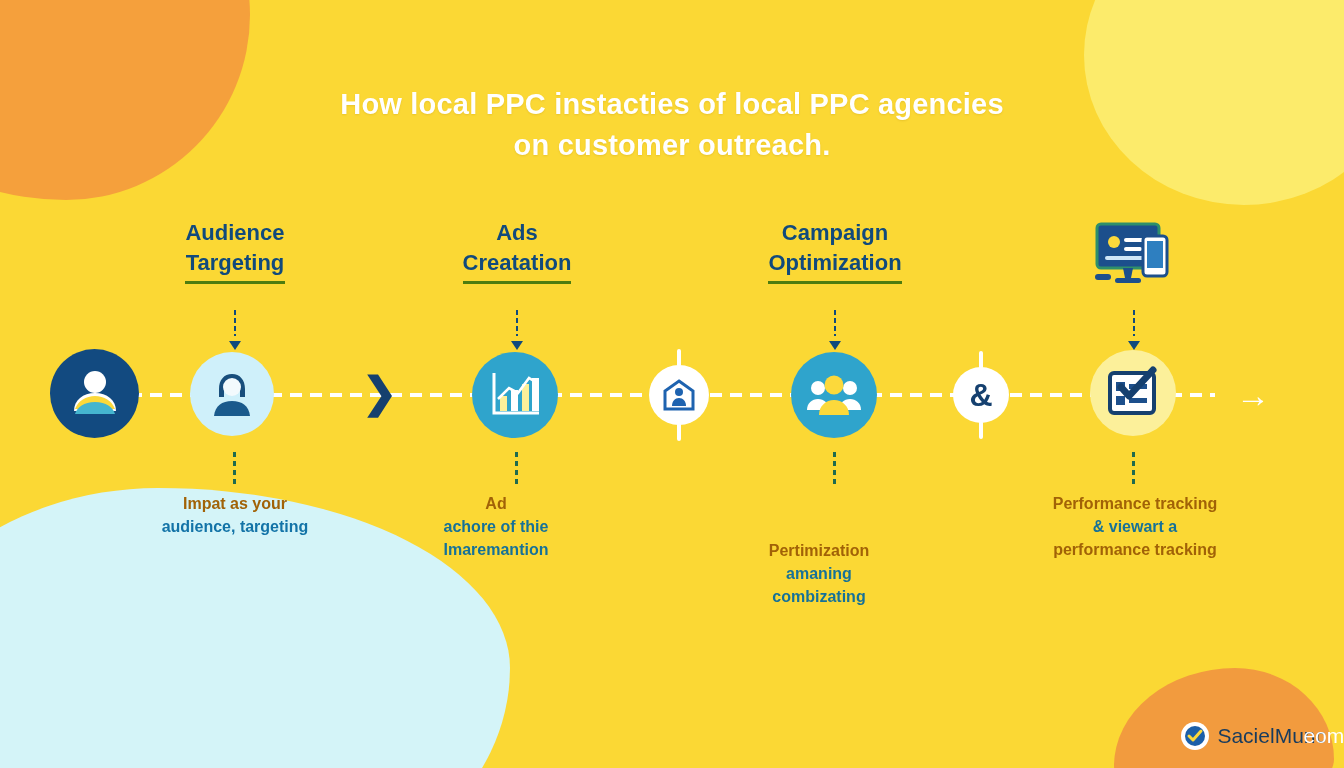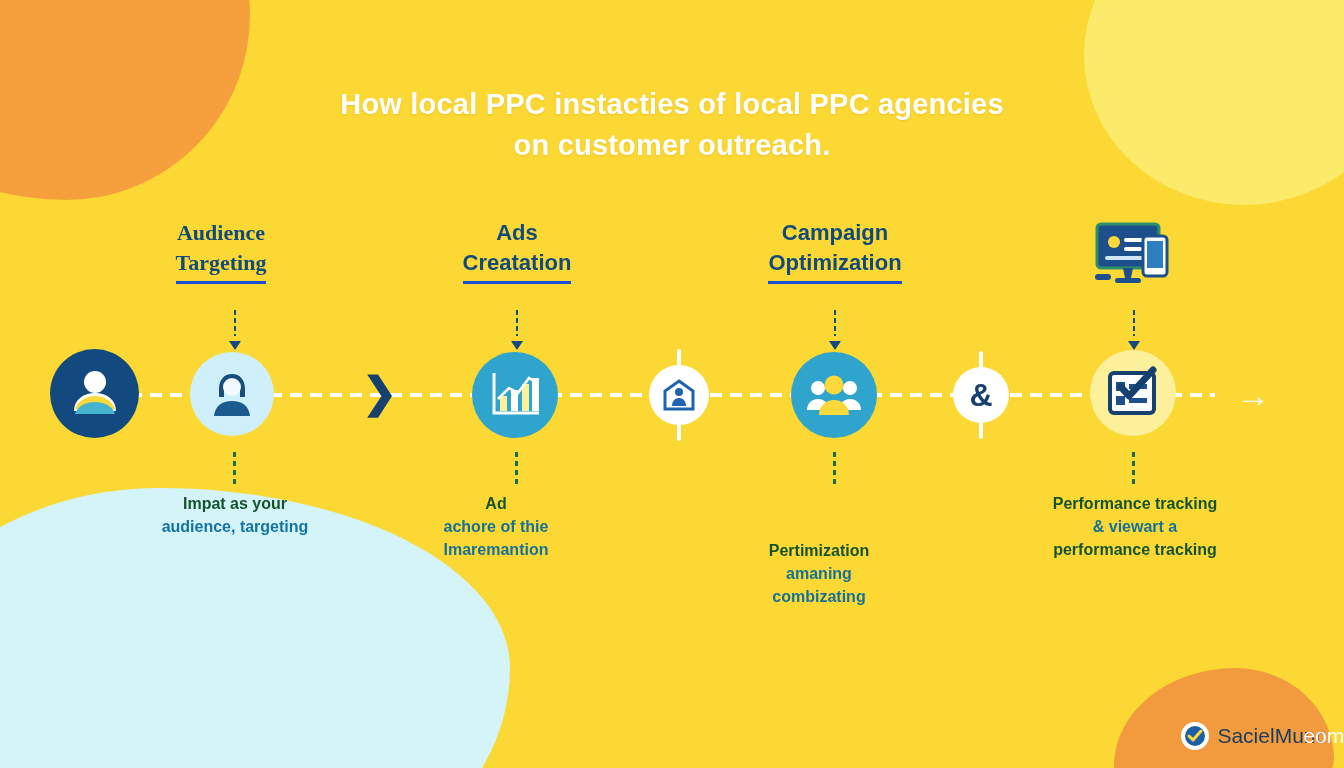--- a/index.html
+++ b/index.html
@@ -39,31 +39,31 @@
     position:absolute;left:0;right:0;top:84px;
     text-align:center;color:#FFFFFF;
     font-size:29px;line-height:41px;font-weight:bold;
     letter-spacing:.2px;
     text-shadow:0 1px 2px rgba(150,110,0,.18);
   }
   .title .l2{display:block;}
 
   
   .step{position:absolute;top:218px;width:280px;text-align:center;}
-  .step-1{left:81px;font-family:Liberation Serif, serif;}
+  .step-1{left:95px;}
   .step-2{left:377px;}
   .step-3{left:695px;}
   .step-4{left:995px;}
 
   .step-label{
     color:#114A7C;font-weight:bold;font-size:22px;line-height:30px;
     display:inline-block;
   }
   .step-label .underline{
-    display:block;border-bottom:3px solid #1d4ed8;padding-bottom:3px;
+    display:block;border-bottom:3px solid #4d7c0f;padding-bottom:3px;
   }
 
   
   .monitor-icon{display:inline-block;margin-top:4px;}
 
   
   .stem-top{
     position:absolute;top:310px;width:2px;height:38px;
   }
   .stem-dots{
@@ -83,21 +83,21 @@
     position:absolute;top:452px;width:3px;height:34px;
     background-image:linear-gradient(#1F6B4E 55%,rgba(0,0,0,0) 0%);
     background-size:3px 9px;background-repeat:repeat-y;
   }
   .b1{left:233px;} .b2{left:515px;} .b3{left:833px;} .b4{left:1132px;}
 
   
   .caption{position:absolute;top:492px;width:300px;text-align:center;
            font-size:16px;line-height:23px;font-weight:bold;}
   .c1{left:85px;} .c2{left:346px;} .c3{left:669px;margin-top:47px;} .c4{left:985px;}
-  .cap-dark{color:#14532d;display:block;}
+  .cap-dark{color:#a16207;display:block;}
   .cap-light{color:#0369a1;display:block;opacity:.92;}
 
   
   .track{
     position:absolute;left:130px;top:393px;width:1085px;height:4px;
     background-image:linear-gradient(to right,#FFFFFF 62%,rgba(255,255,255,0) 0%);
     background-size:20px 4px;background-repeat:repeat-x;
   }
   .track-arrow{
     position:absolute;left:1236px;top:380px;color:#FFFFFF;

